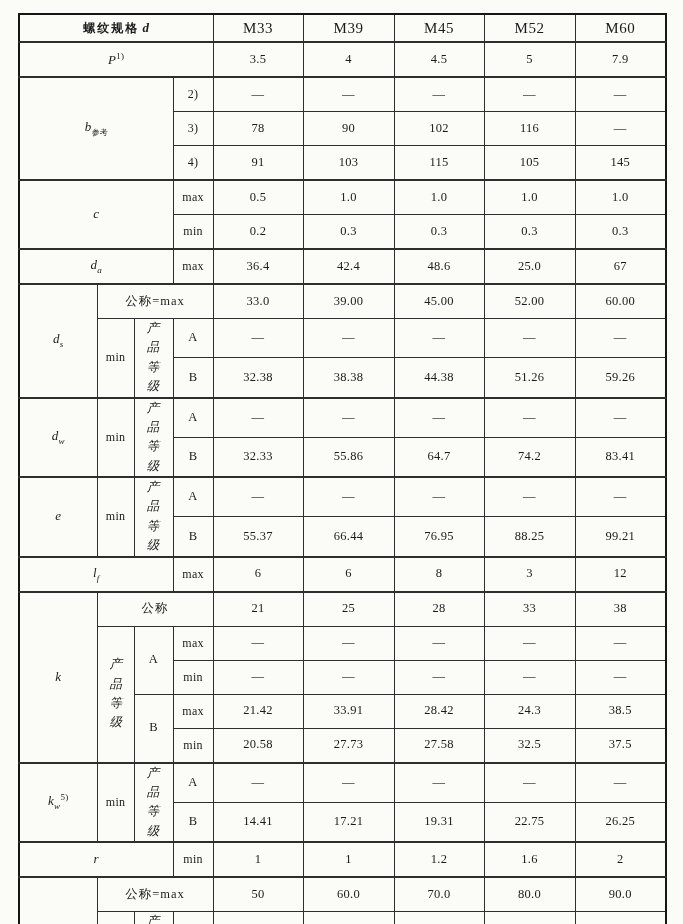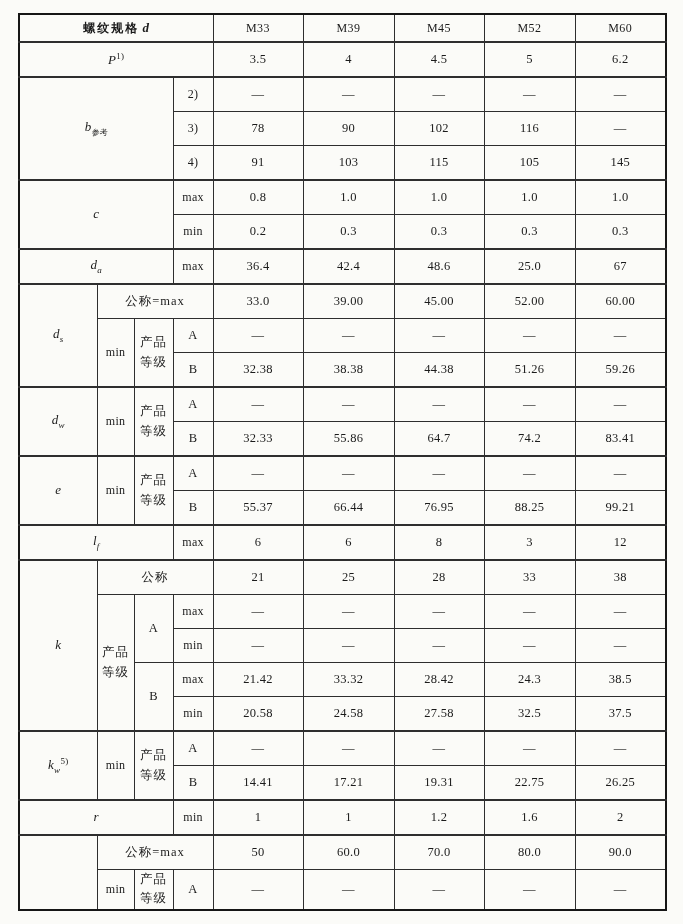--- a/index.html
+++ b/index.html
@@ -33,22 +33,22 @@
   tr.hd td { height: 26px; }
   tr.g td { border-top-width: 2px; }
   tr.ab td { border-top-width: 1.5px; }
 
   .sym { font-style: italic; font-size: 13px; }
   sub.s { font-size: 9px; vertical-align: sub; font-style: italic; }
   sub.cjk { font-size: 8px; vertical-align: sub; font-style: normal; letter-spacing: 0; text-align: right; }
   sup.p { font-size: 9px; vertical-align: super; font-style: normal; }
   .cn { font-style: normal; letter-spacing: 1px; }
   .hdr { font-weight: bold; letter-spacing: 2px; font-size: 12px; text-align: right; }
-  .grade { line-height: 1.55; padding: 0 0; letter-spacing: 1px; }
-  .colhead { font-size: 12px; letter-spacing: 0.5px; }
+  .grade { line-height: 1.55; padding: 0 12px; letter-spacing: 1px; font-style: italic; }
+  .colhead { font-size: 15px; letter-spacing: 0.5px; }
   .qual { font-size: 12px; letter-spacing: 0.2px; }
 </style>
 </head>
 <body>
 
 <div class="sheet">
 <table class="spec">
   <colgroup>
     <col style="width:78px">
         <col style="width:37px">
@@ -70,21 +70,21 @@
     <td class="colhead">M52</td>
     <td class="colhead">M60</td>
   </tr>
 
   <tr class="g">
     <td colspan="4"><span class="sym">P</span><sup class="p">1)</sup></td>
     <td>3.5</td>
     <td>4</td>
     <td>4.5</td>
     <td>5</td>
-    <td>6.2</td>
+    <td>7.9</td>
   </tr>
 
   <tr class="g">
     <td colspan="3" rowspan="3"><span class="sym">b</span><sub class="cjk">参考</sub></td>
     <td class="qual">2)</td>
     <td>—</td>
     <td>—</td>
     <td>—</td>
     <td>—</td>
     <td>—</td>
@@ -102,21 +102,21 @@
     <td>91</td>
     <td>103</td>
     <td>115</td>
     <td>105</td>
     <td>145</td>
   </tr>
 
   <tr class="g">
     <td colspan="3" rowspan="2"><span class="sym">c</span></td>
     <td class="qual">max</td>
-    <td>0.8</td>
+    <td>0.5</td>
     <td>1.0</td>
     <td>1.0</td>
     <td>1.0</td>
     <td>1.0</td>
   </tr>
   <tr>
     <td class="qual">min</td>
     <td>0.2</td>
     <td>0.3</td>
     <td>0.3</td>
@@ -236,29 +236,29 @@
     <td>—</td>
     <td>—</td>
     <td>—</td>
     <td>—</td>
     <td>—</td>
   </tr>
   <tr class="ab">
     <td rowspan="2">B</td>
     <td class="qual">max</td>
     <td>21.42</td>
-    <td>33.32</td>
+    <td>33.91</td>
     <td>28.42</td>
     <td>24.3</td>
     <td>38.5</td>
   </tr>
   <tr>
     <td class="qual">min</td>
     <td>20.58</td>
-    <td>24.58</td>
+    <td>27.73</td>
     <td>27.58</td>
     <td>32.5</td>
     <td>37.5</td>
   </tr>
 
   <tr class="g">
     <td rowspan="2"><span class="sym">k</span><sub class="s">w</sub><sup class="p">5)</sup></td>
     <td rowspan="2" class="qual">min</td>
     <td rowspan="2" class="grade cn">产品等级</td>
     <td>A</td>

